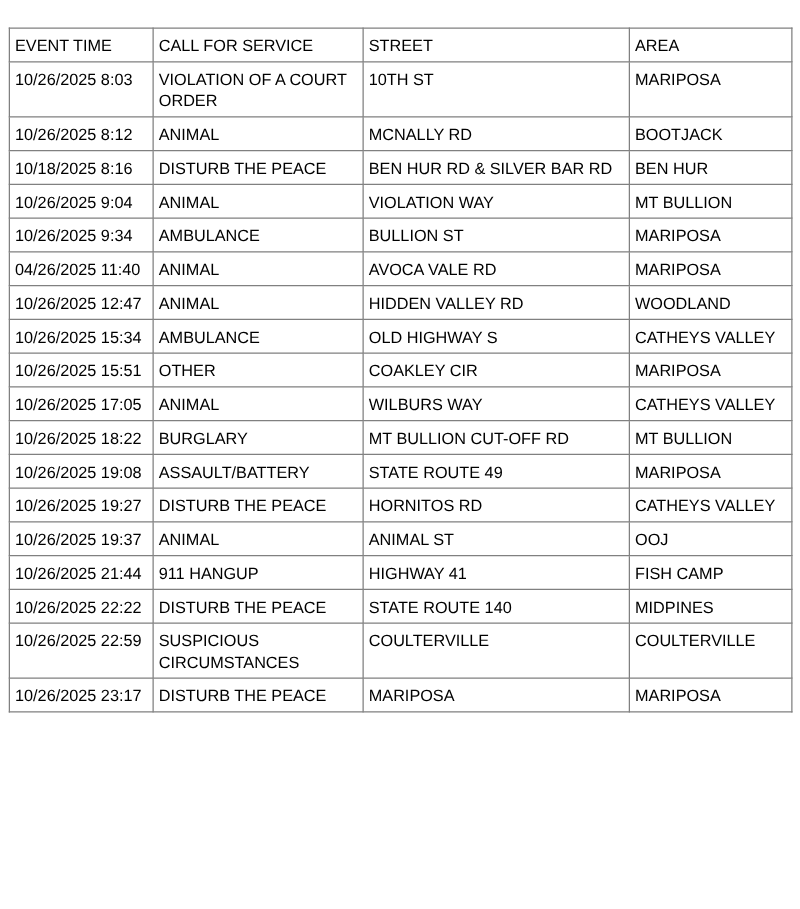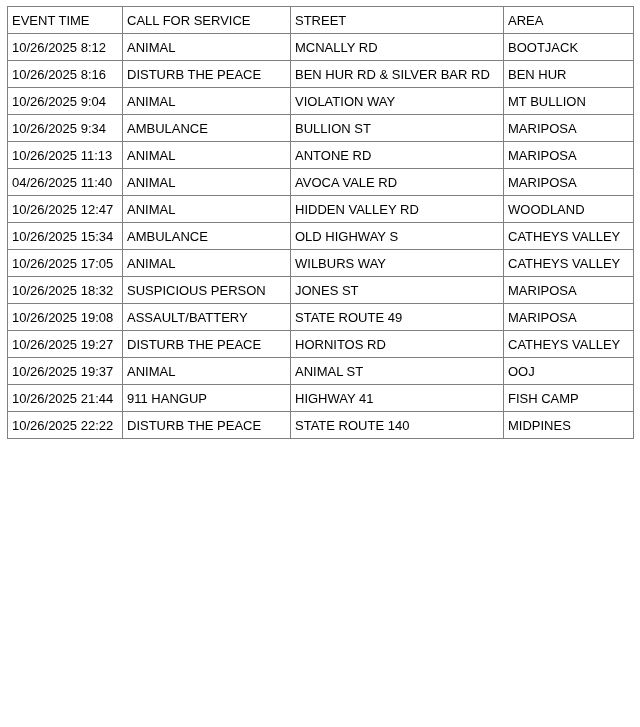--- a/index.html
+++ b/index.html
@@ -5,21 +5,21 @@
   html, body {
     margin: 0;
     padding: 0;
     background: #ffffff;
     font-family: "Liberation Sans", sans-serif;
   }
   .page {
     width: 544px;
     height: 727px;
     box-sizing: border-box;
-    padding: 6px 7px;
+    padding: 22px 7px;
     background: #ffffff;
   }
   table.call-log {
     border-collapse: collapse;
     table-layout: fixed;
     width: 626px;
   }
   table.call-log th,
   table.call-log td {
     border: 1px solid #808080;
@@ -52,47 +52,47 @@
     <thead>
       <tr>
         <th>EVENT TIME</th>
         <th>CALL FOR SERVICE</th>
         <th>STREET</th>
         <th>AREA</th>
       </tr>
     </thead>
     <tbody>
         <tr>
+          <td>10/26/2025 8:03</td>
+          <td>VIOLATION OF A COURT ORDER</td>
+          <td>10TH ST</td>
+          <td>MARIPOSA</td>
+        </tr>
+        <tr>
           <td>10/26/2025 8:12</td>
           <td>ANIMAL</td>
           <td>MCNALLY RD</td>
           <td>BOOTJACK</td>
         </tr>
         <tr>
-          <td>10/26/2025 8:16</td>
+          <td>10/18/2025 8:16</td>
           <td>DISTURB THE PEACE</td>
           <td>BEN HUR RD &amp; SILVER BAR RD</td>
           <td>BEN HUR</td>
         </tr>
         <tr>
           <td>10/26/2025 9:04</td>
           <td>ANIMAL</td>
           <td>VIOLATION WAY</td>
           <td>MT BULLION</td>
         </tr>
         <tr>
           <td>10/26/2025 9:34</td>
           <td>AMBULANCE</td>
           <td>BULLION ST</td>
-          <td>MARIPOSA</td>
-        </tr>
-        <tr>
-          <td>10/26/2025 11:13</td>
-          <td>ANIMAL</td>
-          <td>ANTONE RD</td>
           <td>MARIPOSA</td>
         </tr>
         <tr>
           <td>04/26/2025 11:40</td>
           <td>ANIMAL</td>
           <td>AVOCA VALE RD</td>
           <td>MARIPOSA</td>
         </tr>
         <tr>
           <td>10/26/2025 12:47</td>
@@ -100,30 +100,36 @@
           <td>HIDDEN VALLEY RD</td>
           <td>WOODLAND</td>
         </tr>
         <tr>
           <td>10/26/2025 15:34</td>
           <td>AMBULANCE</td>
           <td>OLD HIGHWAY S</td>
           <td>CATHEYS VALLEY</td>
         </tr>
         <tr>
+          <td>10/26/2025 15:51</td>
+          <td>OTHER</td>
+          <td>COAKLEY CIR</td>
+          <td>MARIPOSA</td>
+        </tr>
+        <tr>
           <td>10/26/2025 17:05</td>
           <td>ANIMAL</td>
           <td>WILBURS WAY</td>
           <td>CATHEYS VALLEY</td>
         </tr>
         <tr>
-          <td>10/26/2025 18:32</td>
-          <td>SUSPICIOUS PERSON</td>
-          <td>JONES ST</td>
-          <td>MARIPOSA</td>
+          <td>10/26/2025 18:22</td>
+          <td>BURGLARY</td>
+          <td>MT BULLION CUT-OFF RD</td>
+          <td>MT BULLION</td>
         </tr>
         <tr>
           <td>10/26/2025 19:08</td>
           <td>ASSAULT/BATTERY</td>
           <td>STATE ROUTE 49</td>
           <td>MARIPOSA</td>
         </tr>
         <tr>
           <td>10/26/2025 19:27</td>
           <td>DISTURB THE PEACE</td>
@@ -141,15 +147,27 @@
           <td>911 HANGUP</td>
           <td>HIGHWAY 41</td>
           <td>FISH CAMP</td>
         </tr>
         <tr>
           <td>10/26/2025 22:22</td>
           <td>DISTURB THE PEACE</td>
           <td>STATE ROUTE 140</td>
           <td>MIDPINES</td>
         </tr>
+        <tr>
+          <td>10/26/2025 22:59</td>
+          <td>SUSPICIOUS CIRCUMSTANCES</td>
+          <td>COULTERVILLE</td>
+          <td>COULTERVILLE</td>
+        </tr>
+        <tr>
+          <td>10/26/2025 23:17</td>
+          <td>DISTURB THE PEACE</td>
+          <td>MARIPOSA</td>
+          <td>MARIPOSA</td>
+        </tr>
       </tbody>
   </table>
 </div>
 
 </body></html>

